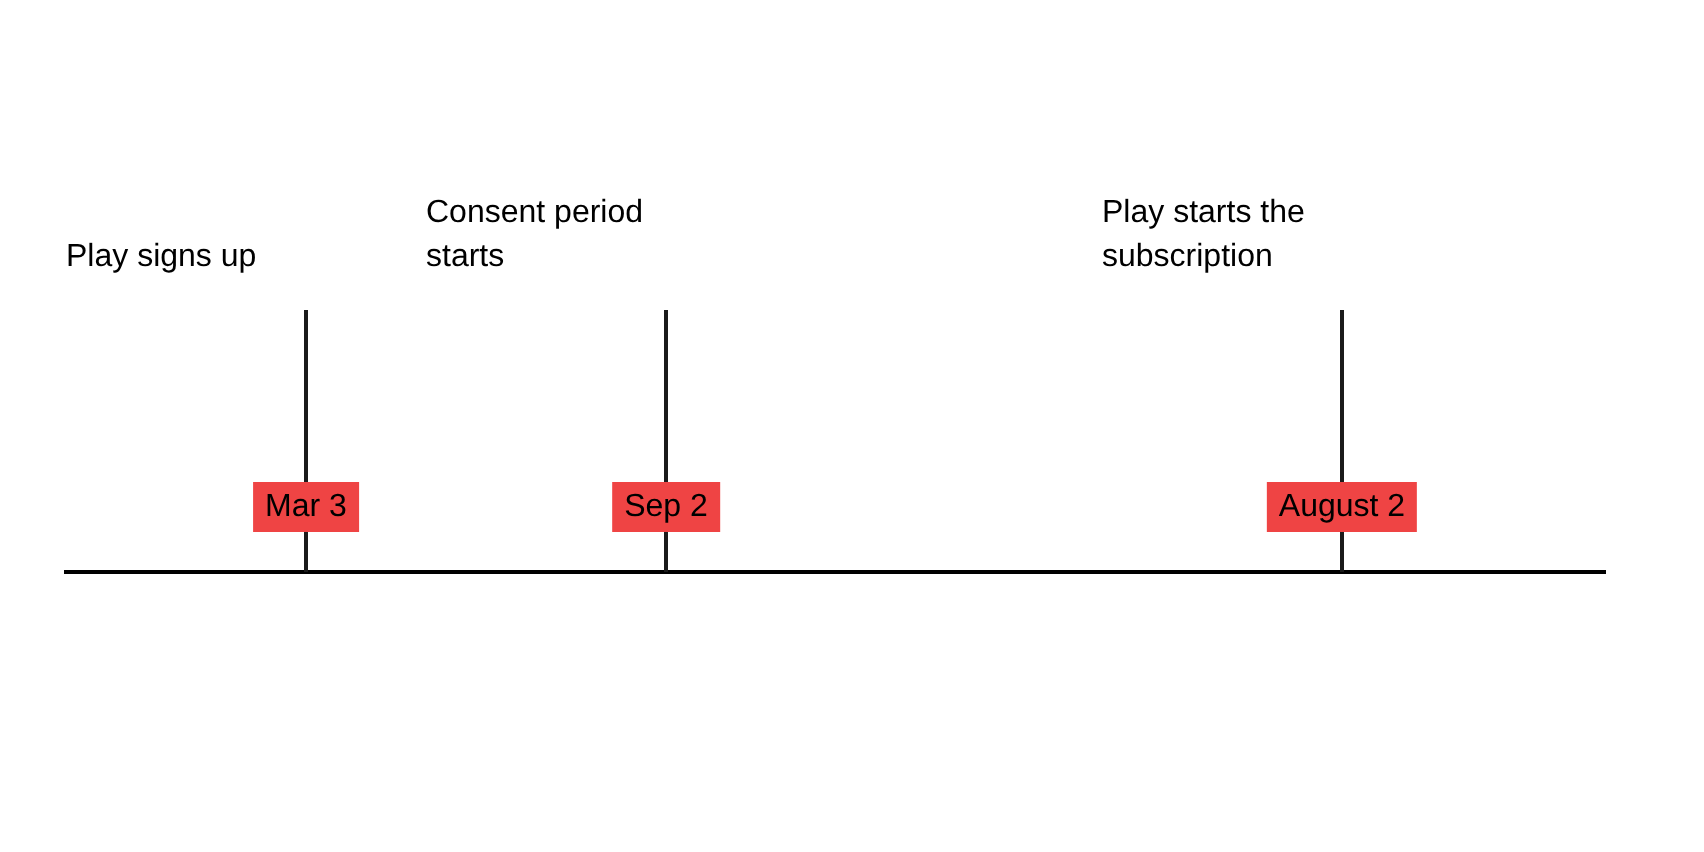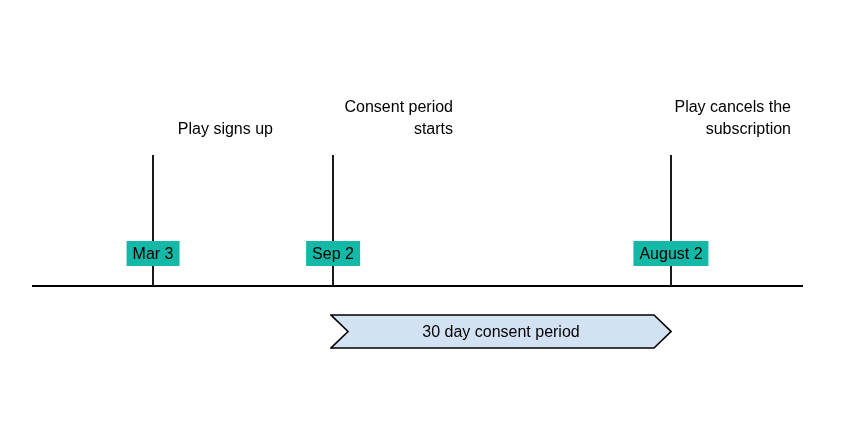--- a/index.html
+++ b/index.html
@@ -38,35 +38,35 @@
     left: -1px;
     top: 155px;
     width: 2px;
     height: 131px;
     background: #1a1a1a;
   }
   .marker-caption {
     position: absolute;
     left: -120px;
     width: 240px;
-    text-align: right;
+    text-align: left;
     font-size: 16px;
     line-height: 22px;
     color: #000000;
     white-space: pre-line;
   }
   .marker-caption.one-line { top: 118px; }
   .marker-caption.two-line { top: 96px; }
 
   .marker-date {
     position: absolute;
     top: 241px;
     left: 50%;
     transform: translateX(-50%);
-    background: #14b8a6;
+    background: #ef4444;
     color: #000000;
     font-size: 16px;
     line-height: 25px;
     height: 25px;
     padding: 0 6px;
     white-space: nowrap;
   }
 
   
   .period-banner {
@@ -111,25 +111,19 @@
 
   <div class="marker" style="left:333px;">
     <div class="marker-tick"></div>
     <div class="marker-caption two-line">Consent period
 starts</div>
     <div class="marker-date">Sep 2</div>
   </div>
 
   <div class="marker" style="left:671px;">
     <div class="marker-tick"></div>
-    <div class="marker-caption two-line">Play cancels the
+    <div class="marker-caption two-line">Play starts the
 subscription</div>
     <div class="marker-date">August 2</div>
   </div>
 
-  <div class="period-banner">
-    <svg width="342" height="35" viewBox="0 0 342 35">
-      <polygon points="1,1 324,1 341,17.5 324,34 1,34 18,17.5" fill="#d3e2f2" stroke="#000000" stroke-width="1.6" stroke-linejoin="miter"></polygon>
-    </svg>
-    <div class="period-banner-label">30 day consent period</div>
-  </div>
 
 </div>
 
 </body></html>

